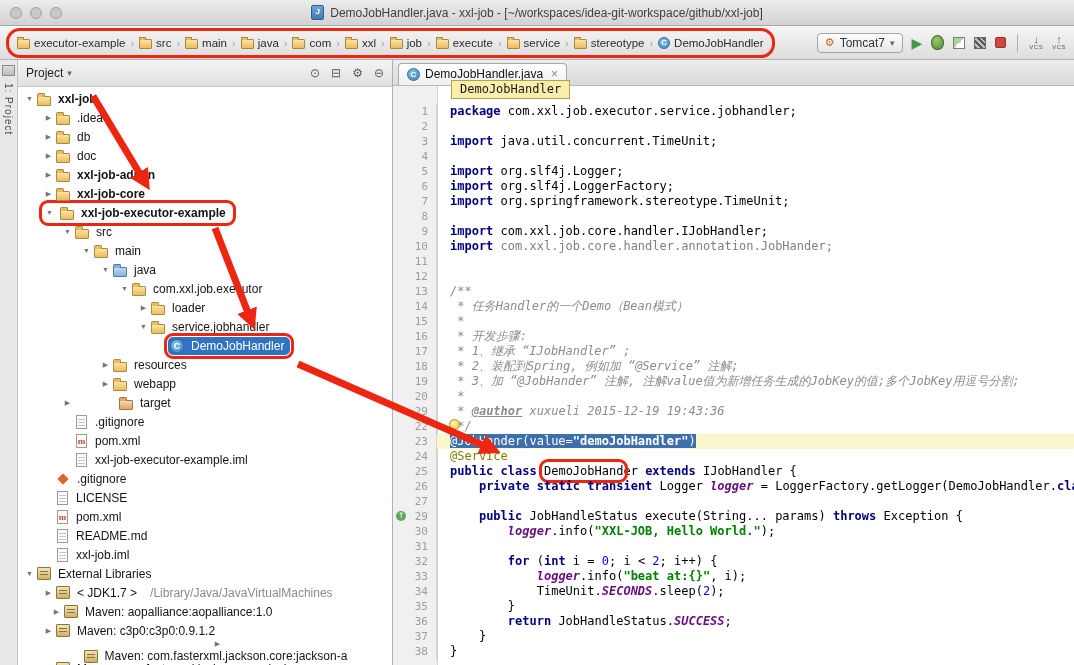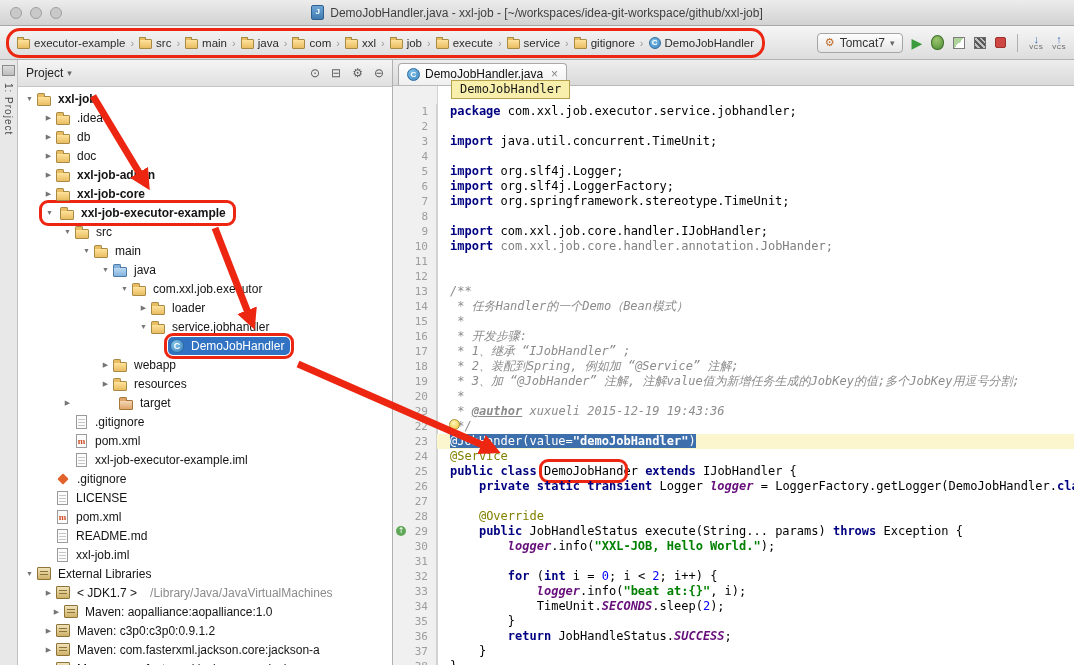--- a/index.html
+++ b/index.html
@@ -200,21 +200,21 @@
           <span class="bc-label">execute</span>
         </span>
         <span class="bc-sep">›</span>
         <span class="bc-item">
           <span class="bci-folder"></span>
           <span class="bc-label">service</span>
         </span>
         <span class="bc-sep">›</span>
         <span class="bc-item">
           <span class="bci-folder"></span>
-          <span class="bc-label">gitignore</span>
+          <span class="bc-label">stereotype</span>
         </span>
         <span class="bc-sep">›</span>
         <span class="bc-item">
           <span class="bci-class">C</span>
           <span class="bc-label">DemoJobHandler</span>
         </span>
       </div>
     <div class="run-controls">
       <div class="run-config">
         <span class="wrench">⚙</span>
@@ -351,28 +351,28 @@
             <span class="tarrow"></span>
             <span class="tin mark">
               <span class="i class">C</span>
               <span class="tlabel">DemoJobHandler</span>
             </span>
           </div>
           <div class="trow" style="padding-left: 82px;">
             <span class="tarrow">▶</span>
             <span class="tin">
               <span class="i folder"></span>
+              <span class="tlabel">resources</span>
+            </span>
+          </div>
+          <div class="trow" style="padding-left: 82px;">
+            <span class="tarrow">▶</span>
+            <span class="tin">
+              <span class="i folder"></span>
               <span class="tlabel">webapp</span>
-            </span>
-          </div>
-          <div class="trow" style="padding-left: 82px;">
-            <span class="tarrow">▶</span>
-            <span class="tin">
-              <span class="i folder"></span>
-              <span class="tlabel">resources</span>
             </span>
           </div>
           <div class="trow" style="padding-left: 44px; gap: 44px;">
             <span class="tarrow">▶</span>
             <span class="tin">
               <span class="i exfolder"></span>
               <span class="tlabel">target</span>
             </span>
           </div>
           <div class="trow" style="padding-left: 44px;">
@@ -453,21 +453,21 @@
               <span class="tlabel">Maven: aopalliance:aopalliance:1.0</span>
             </span>
           </div>
           <div class="trow" style="padding-left: 25px;">
             <span class="tarrow">▶</span>
             <span class="tin">
               <span class="i lib"></span>
               <span class="tlabel">Maven: c3p0:c3p0:0.9.1.2</span>
             </span>
           </div>
-          <div class="trow" style="padding-left: 25px;">
+          <div class="trow" style="padding-left: 25px; flex-direction: column;">
             <span class="tarrow">▶</span>
             <span class="tin">
               <span class="i lib"></span>
               <span class="tlabel">Maven: com.fasterxml.jackson.core:jackson-a</span>
             </span>
           </div>
           <div class="trow" style="padding-left: 25px;">
             <span class="tarrow">▶</span>
             <span class="tin">
               <span class="i lib"></span>
@@ -590,24 +590,20 @@
             </div>
             <div class="cline">
               <span class="ln">26</span>
               <span class="lc"><span class="p">    </span><span class="kw">private</span><span class="p"> </span><span class="kw">static</span><span class="p"> </span><span class="kw">transient</span><span class="p"> Logger </span><span class="field">logger</span><span class="p"> = LoggerFactory.getLogger(DemoJobHandler.</span><span class="kw">class</span></span>
             </div>
             <div class="cline">
               <span class="ln">27</span>
               <span class="lc"></span>
             </div>
             <div class="cline">
-              <span class="ln">28</span>
-              <span class="lc"><span class="p">    </span><span class="ann">@Override</span></span>
-            </div>
-            <div class="cline">
               <span class="ln">29<span class="ovr">↑</span></span>
               <span class="lc"><span class="p">    </span><span class="kw">public</span><span class="p"> JobHandleStatus execute(String... params) </span><span class="kw">throws</span><span class="p"> Exception {</span></span>
             </div>
             <div class="cline">
               <span class="ln">30</span>
               <span class="lc"><span class="p">        </span><span class="field">logger</span><span class="p">.info(</span><span class="str">"XXL-JOB, Hello World."</span><span class="p">);</span></span>
             </div>
             <div class="cline">
               <span class="ln">31</span>
               <span class="lc"></span>

